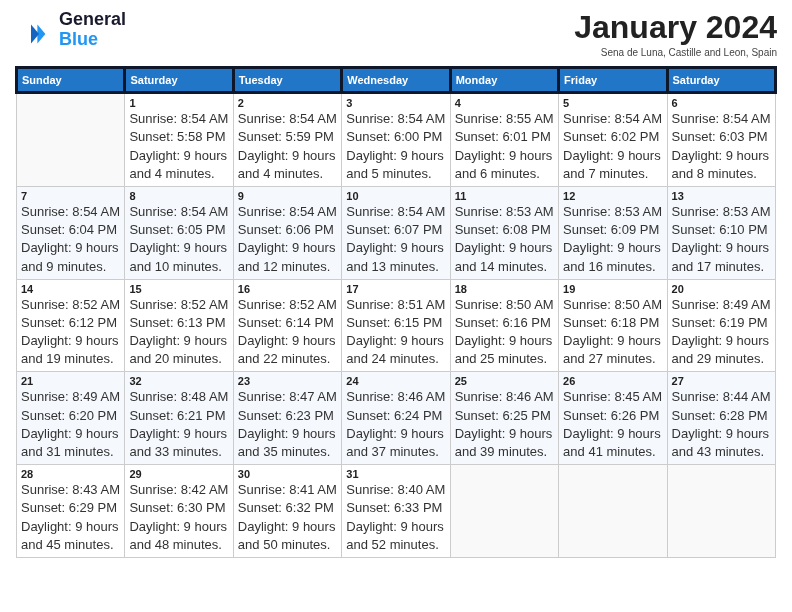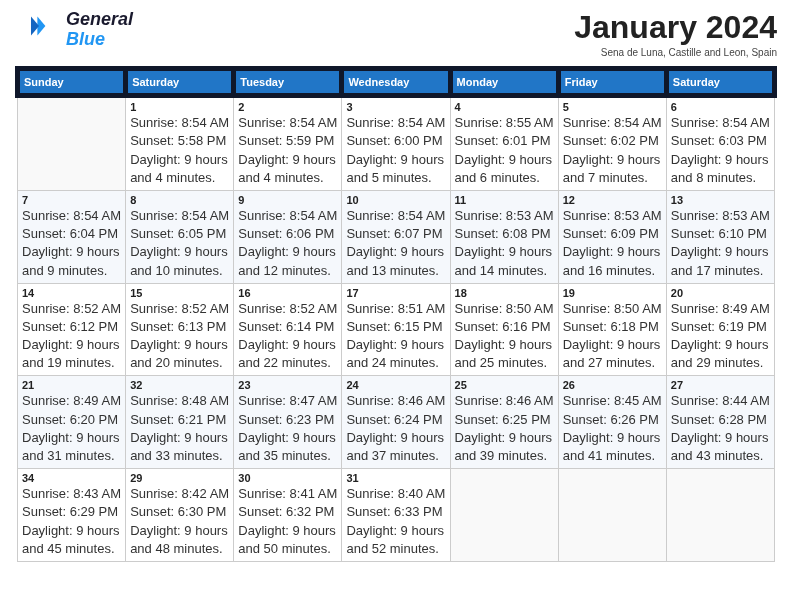--- a/index.html
+++ b/index.html
@@ -17,23 +17,22 @@
       padding: 10px 15px 10px 15px;
     }
     .header {
       display: flex;
       justify-content: space-between;
       align-items: flex-start;
       margin-bottom: 8px;
     }
     .logo {
       display: flex;
-      align-items: flex-start;
-      gap: 19px;
-      font-style: italic;
+      align-items: flex-end;
+      gap: 12px;
     }
     .logo-text {
       font-size: 18px;
       font-weight: bold;
       color: #1a1a2e;
       line-height: 1.1;
     }
     .logo-blue {
       color: #2196F3;
     }
@@ -61,21 +60,21 @@
       border-collapse: collapse;
       font-size: 9.5px;
     }
     .calendar-table thead tr th {
       background: #2176C7;
       color: #fff;
       padding: 5px 4px;
       font-size: 11px;
       font-weight: bold;
       text-align: left;
-      border: 5px solid #0f172a;
+      border: 3px solid #0f172a;
     }
     .calendar-table tbody tr td {
       vertical-align: top;
       border: 1px solid #ccc;
       padding: 3px 4px;
       width: calc(100% / 7);
       min-height: 70px;
       height: 80px;
       background: #fff;
     }
@@ -244,21 +243,21 @@
             <span class="day-number">26</span>
             <div class="day-info">Sunrise: 8:45 AM<br>Sunset: 6:26 PM<br>Daylight: 9 hours<br>and 41 minutes.</div>
           </td>
           <td>
             <span class="day-number">27</span>
             <div class="day-info">Sunrise: 8:44 AM<br>Sunset: 6:28 PM<br>Daylight: 9 hours<br>and 43 minutes.</div>
           </td>
         </tr>
         <tr>
           <td>
-            <span class="day-number">34</span>
+            <span class="day-number">28</span>
             <div class="day-info">Sunrise: 8:43 AM<br>Sunset: 6:29 PM<br>Daylight: 9 hours<br>and 45 minutes.</div>
           </td>
           <td>
             <span class="day-number">29</span>
             <div class="day-info">Sunrise: 8:42 AM<br>Sunset: 6:30 PM<br>Daylight: 9 hours<br>and 48 minutes.</div>
           </td>
           <td>
             <span class="day-number">30</span>
             <div class="day-info">Sunrise: 8:41 AM<br>Sunset: 6:32 PM<br>Daylight: 9 hours<br>and 50 minutes.</div>
           </td>

